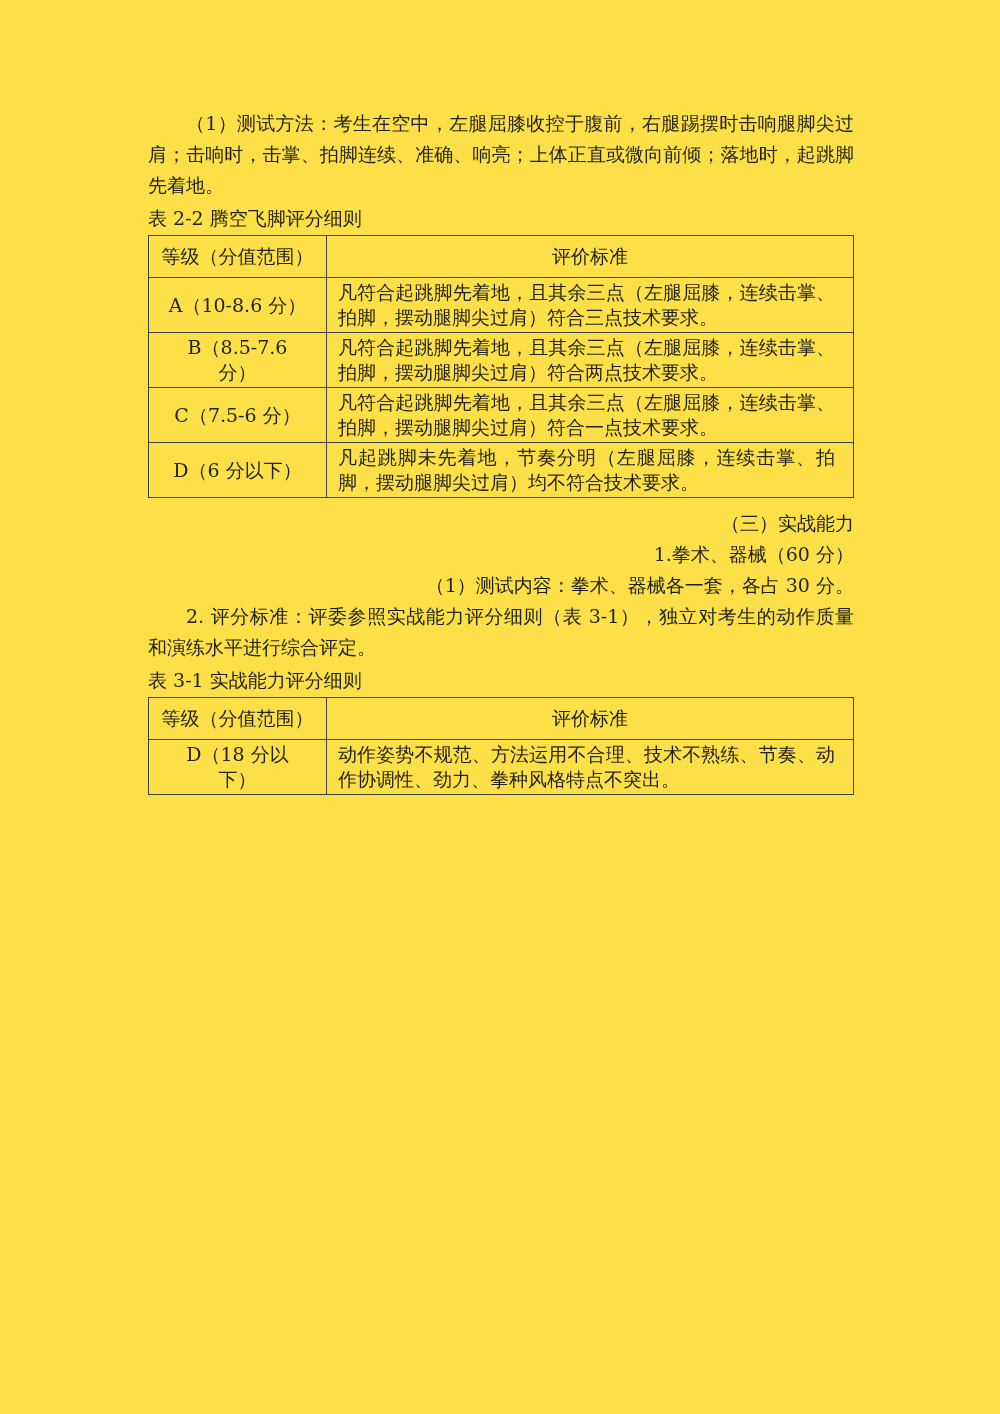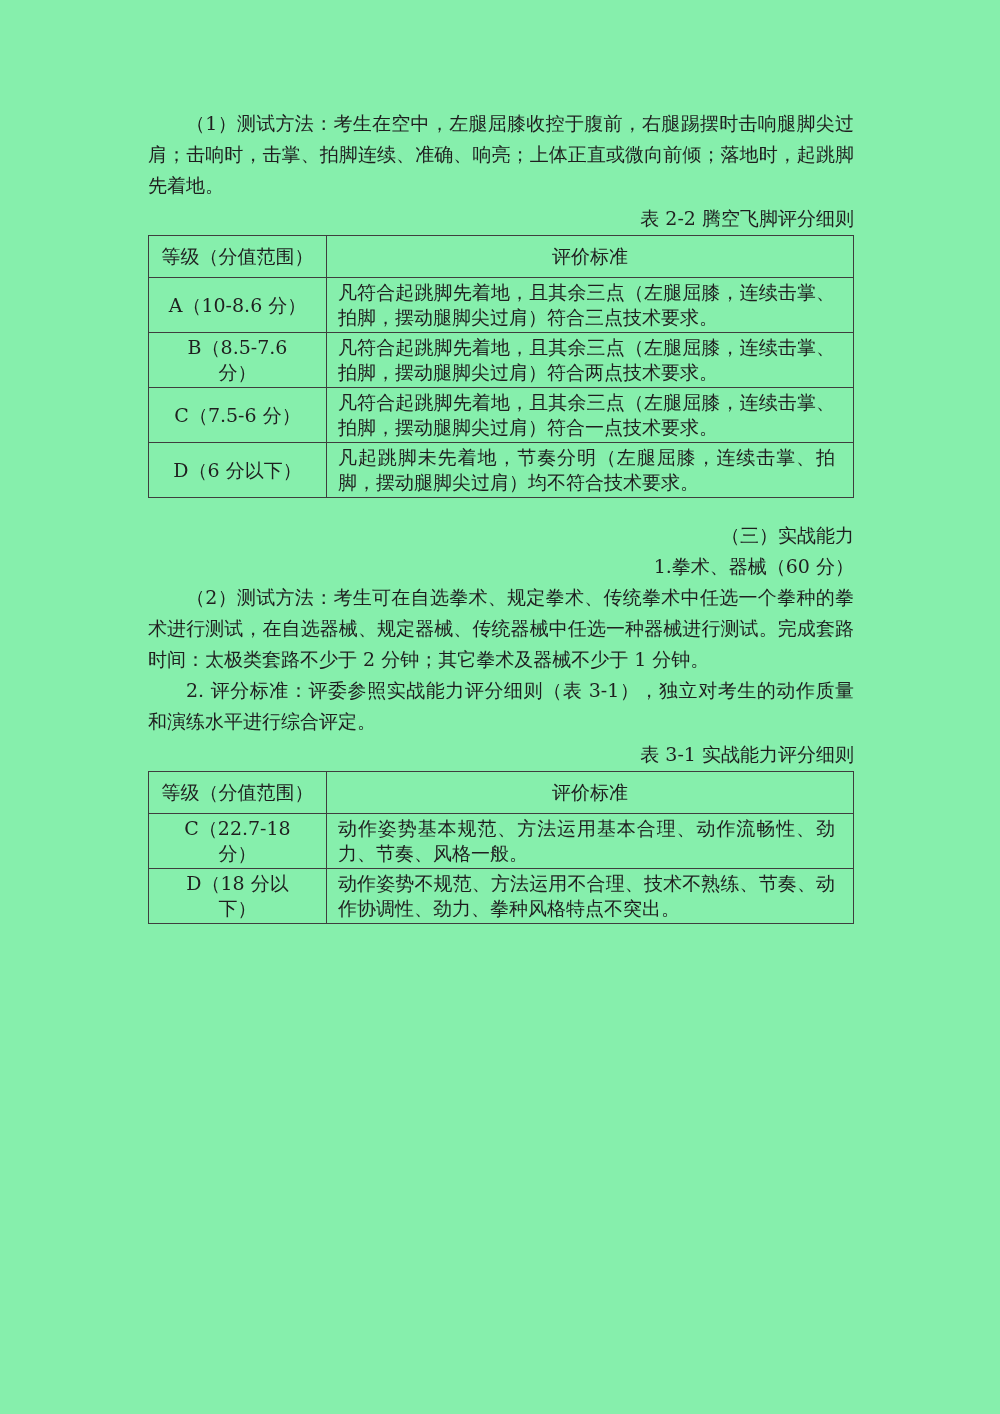--- a/index.html
+++ b/index.html
@@ -1,21 +1,21 @@
 <!DOCTYPE html>
 <html lang="zh"><head>
 <meta charset="utf-8">
 <style>
   * { box-sizing: border-box; }
   html, body { margin: 0; padding: 0; background: #ffffff; }
   .page {
     position: relative;
     width: 1000px;
     height: 1414px;
-    background: #86efac;
+    background: #fde047;
     font-family: "DejaVu Serif", "Liberation Serif", serif;
     color: #1f1f1f;
     overflow: hidden;
   }
   .content {
     position: absolute;
     left: 148px;
     top: 108px;
     width: 706px;
   }
@@ -24,28 +24,28 @@
     font-size: 19px;
     line-height: 31px;
     text-align: justify;
     text-indent: 2em;
   }
   .para.no-justify { text-align: right; }
   .caption {
     margin: 3px 0 3px 0;
     font-size: 19px;
     line-height: 28px;
-    text-align: right;
+    text-align: left;
     text-indent: 0;
   }
   table.rubric {
     width: 100%;
     border-collapse: collapse;
     table-layout: fixed;
-    margin: 0 0 22px 0;
+    margin: 0 0 10px 0;
   }
   table.rubric th, table.rubric td {
     border: 1.6px solid #3e3e3e;
     font-size: 19px;
     font-weight: normal;
     vertical-align: middle;
   }
   table.rubric th {
     padding: 8px 6px;
     line-height: 25px;
@@ -102,44 +102,40 @@
           <td class="grade">D（6 分以下）</td>
           <td class="criteria">凡起跳脚未先着地，节奏分明（左腿屈膝，连续击掌、拍脚，摆动腿脚尖过肩）均不符合技术要求。</td>
         </tr>
       </tbody>
     </table>
 
     <p class="para no-justify">（三）实战能力</p>
 
     <p class="para no-justify">1.拳术、器械（60 分）</p>
 
+    <p class="para no-justify">（1）测试内容：拳术、器械各一套，各占 30 分。</p>
 
-    <p class="para">（2）测试方法：考生可在自选拳术、规定拳术、传统拳术中任选一个拳种的拳术进行测试，在自选器械、规定器械、传统器械中任选一种器械进行测试。完成套路时间：太极类套路不少于 2 分钟；其它拳术及器械不少于 1 分钟。</p>
 
     <p class="para">2. 评分标准：评委参照实战能力评分细则（表 3-1），独立对考生的动作质量和演练水平进行综合评定。</p>
 
     <p class="para caption">表 3-1 实战能力评分细则</p>
 
     <table class="rubric">
       <colgroup>
           <col class="c-grade">
           <col>
         </colgroup>
       <thead>
         <tr>
           <th>等级（分值范围）</th>
           <th>评价标准</th>
         </tr>
       </thead>
       <tbody>
         <tr>
-          <td class="grade">C（22.7-18 分）</td>
-          <td class="criteria">动作姿势基本规范、方法运用基本合理、动作流畅性、劲力、节奏、风格一般。</td>
-        </tr>
-        <tr>
           <td class="grade">D（18 分以下）</td>
           <td class="criteria">动作姿势不规范、方法运用不合理、技术不熟练、节奏、动作协调性、劲力、拳种风格特点不突出。</td>
         </tr>
       </tbody>
     </table>
 
   </div>
 </div>
 
 </body></html>

